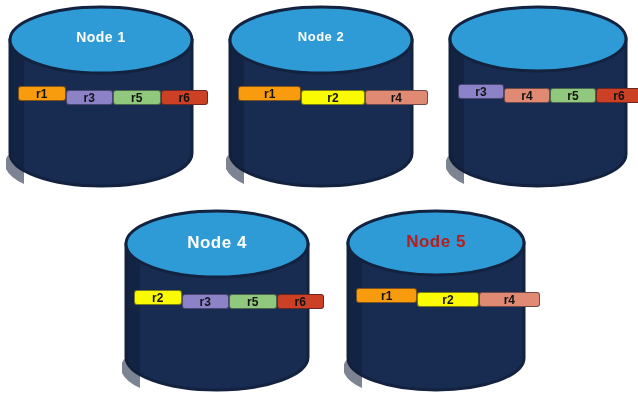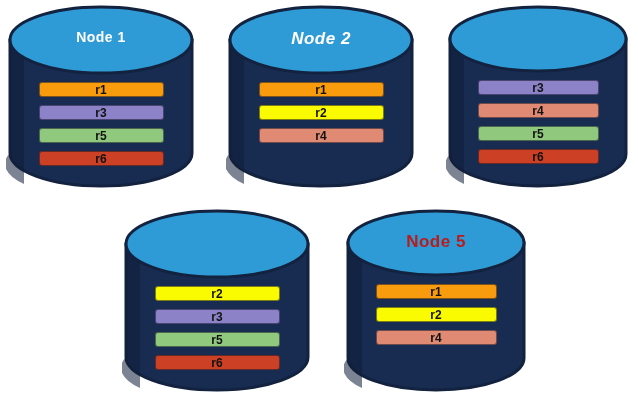--- a/index.html
+++ b/index.html
@@ -38,24 +38,23 @@
     text-align: center;
     color: #ffffff;
     font-weight: bold;
     letter-spacing: 0.5px;
     white-space: nowrap;
     font-family: "Liberation Sans", sans-serif;
   }
 
   .records {
     position: absolute;
-    left: 0;
+    left: 12px;
     width: 100%;
     display: flex;
-    flex-direction: column;
     align-items: center;
   }
 
   .record {
     box-sizing: border-box;
     border: 1px solid rgba(20,20,40,0.55);
     border-radius: 3px;
     color: #111111;
     font-weight: bold;
     text-align: center;
@@ -83,21 +82,21 @@
         <div class="record" style="background: rgb(144, 201, 125); width: 125px; height: 15px; font-size: 12px; color: rgb(17, 17, 17); margin-top: 8px;">r5</div>
         <div class="record" style="background: rgb(204, 65, 37); width: 125px; height: 15px; font-size: 12px; color: rgb(17, 17, 17); margin-top: 8px;">r6</div>
       </div>
     </div>
     <div class="node" style="left: 226px; top: 4px; width: 190px; height: 186px;">
       <svg class="node-svg" width="190" height="186" viewBox="0 0 190 186">
         <path d="M 4 36 L 4 149 A 91 33 0 0 0 186 149 L 186 36 Z" fill="#182C52" stroke="#12223F" stroke-width="3"></path>
         <path d="M 4 36 L 4 149 A 91 33 0 0 0 18 180 L 18 36 Z" fill="#101E38" opacity="0.55"></path>
         <ellipse cx="95" cy="36" rx="91" ry="33" fill="#2E9BD6" stroke="#12223F" stroke-width="3"></ellipse>
       </svg>
-      <div class="node-title" style="top: 25px; font-size: 17px; color: rgb(255, 255, 255); font-style: italic;">Node  2</div>
+      <div class="node-title" style="top: 25px; font-size: 13px; color: rgb(255, 255, 255);">Node  2</div>
       <div class="records" style="top: 78px;">
         <div class="record" style="background: rgb(248, 156, 14); width: 125px; height: 15px; font-size: 12px; color: rgb(17, 17, 17);">r1</div>
         <div class="record" style="background: rgb(250, 250, 0); width: 125px; height: 15px; font-size: 12px; color: rgb(17, 17, 17); margin-top: 8px;">r2</div>
         <div class="record" style="background: rgb(224, 138, 116); width: 125px; height: 15px; font-size: 12px; color: rgb(17, 17, 17); margin-top: 8px;">r4</div>
       </div>
     </div>
     <div class="node" style="left: 446px; top: 4px; width: 184px; height: 186px;">
       <svg class="node-svg" width="184" height="186" viewBox="0 0 184 186">
         <path d="M 4 35 L 4 150 A 88 32 0 0 0 180 150 L 180 35 Z" fill="#182C52" stroke="#12223F" stroke-width="3"></path>
         <path d="M 4 35 L 4 150 A 88 32 0 0 0 18 180 L 18 35 Z" fill="#101E38" opacity="0.55"></path>
@@ -109,20 +108,21 @@
         <div class="record" style="background: rgb(144, 201, 125); width: 121px; height: 15px; font-size: 12px; color: rgb(17, 17, 17); margin-top: 8px;">r5</div>
         <div class="record" style="background: rgb(204, 65, 37); width: 121px; height: 15px; font-size: 12px; color: rgb(17, 17, 17); margin-top: 8px;">r6</div>
       </div>
     </div>
     <div class="node" style="left: 122px; top: 208px; width: 190px; height: 186px;">
       <svg class="node-svg" width="190" height="186" viewBox="0 0 190 186">
         <path d="M 4 36 L 4 149 A 91 33 0 0 0 186 149 L 186 36 Z" fill="#182C52" stroke="#12223F" stroke-width="3"></path>
         <path d="M 4 36 L 4 149 A 91 33 0 0 0 18 180 L 18 36 Z" fill="#101E38" opacity="0.55"></path>
         <ellipse cx="95" cy="36" rx="91" ry="33" fill="#2E9BD6" stroke="#12223F" stroke-width="3"></ellipse>
       </svg>
+      <div class="node-title" style="top: 25px; font-size: 17px; color: rgb(255, 255, 255);">Node  4</div>
       <div class="records" style="top: 78px;">
         <div class="record" style="background: rgb(250, 250, 0); width: 125px; height: 15px; font-size: 12px; color: rgb(17, 17, 17);">r2</div>
         <div class="record" style="background: rgb(139, 130, 200); width: 125px; height: 15px; font-size: 12px; color: rgb(17, 17, 17); margin-top: 8px;">r3</div>
         <div class="record" style="background: rgb(144, 201, 125); width: 125px; height: 15px; font-size: 12px; color: rgb(17, 17, 17); margin-top: 8px;">r5</div>
         <div class="record" style="background: rgb(204, 65, 37); width: 125px; height: 15px; font-size: 12px; color: rgb(17, 17, 17); margin-top: 8px;">r6</div>
       </div>
     </div>
     <div class="node" style="left: 344px; top: 208px; width: 184px; height: 186px;">
       <svg class="node-svg" width="184" height="186" viewBox="0 0 184 186">
         <path d="M 4 35 L 4 150 A 88 32 0 0 0 180 150 L 180 35 Z" fill="#182C52" stroke="#12223F" stroke-width="3"></path>

